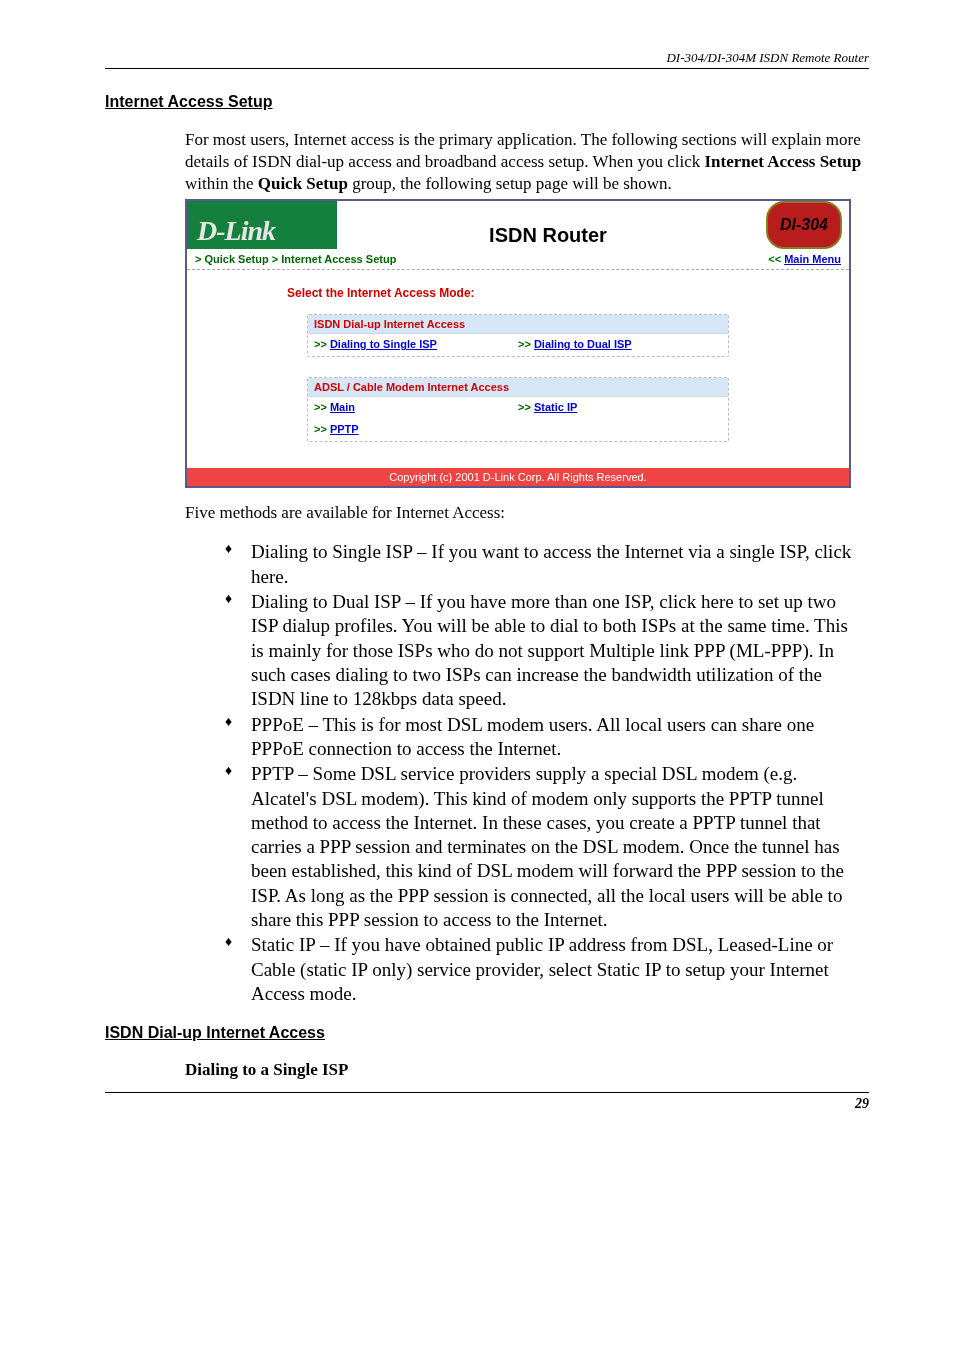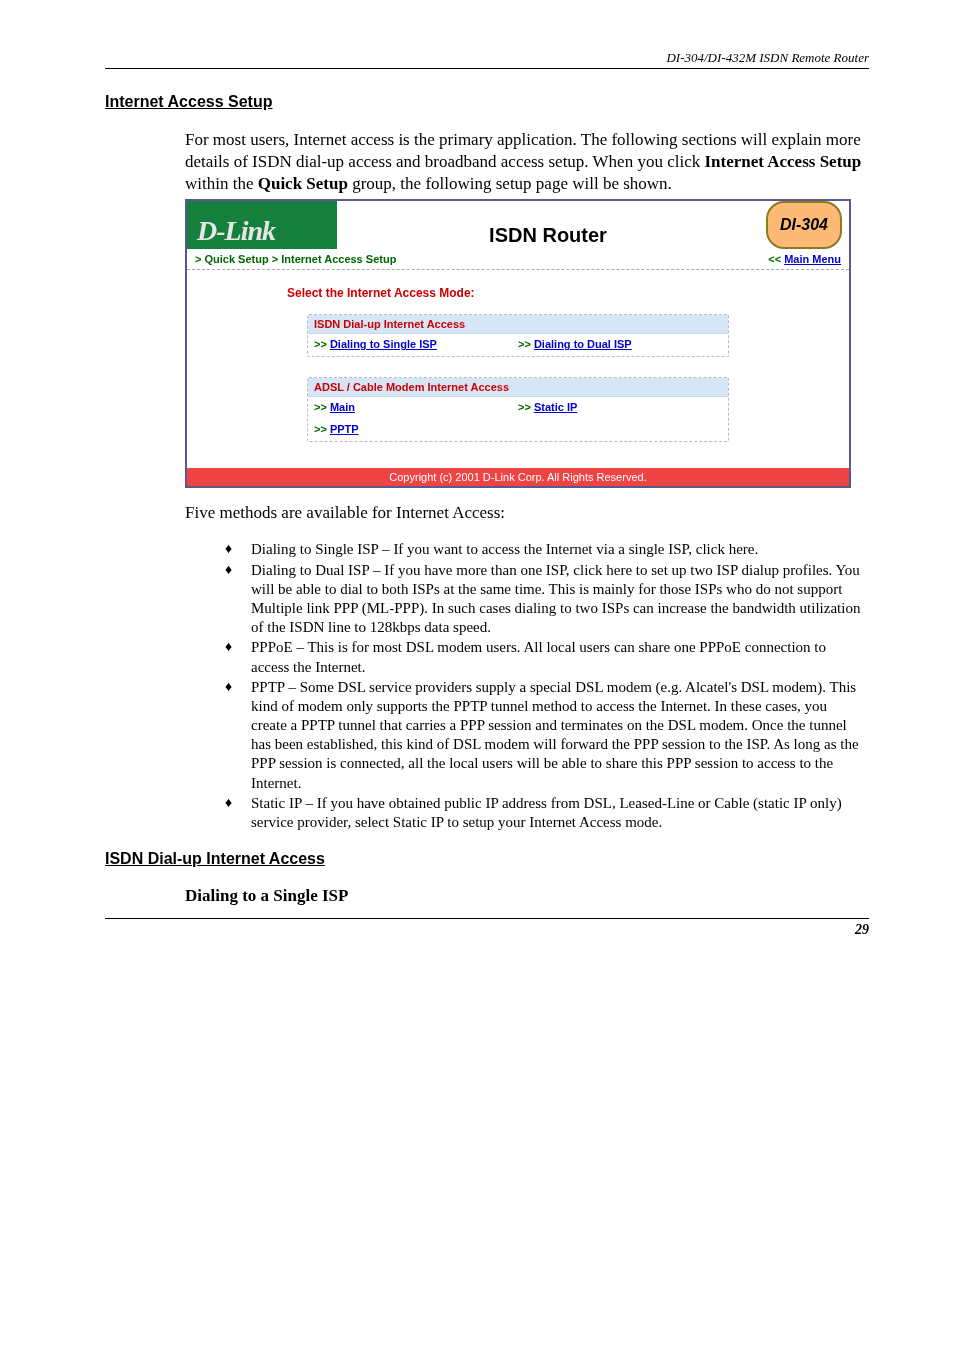--- a/index.html
+++ b/index.html
@@ -81,21 +81,21 @@
   }
   .router-top-right {
     background: #fff;
     width: 90px;
     display:flex;
     align-items:center;
     justify-content:center;
   }
   .model-badge {
     display: inline-block;
-    background: #fdba74;
+    background: #b91c1c;
     border: 2px solid #8a7a20;
     border-radius: 18px;
     color: #000;
     font-weight: bold;
     font-style: italic;
     font-size: 16px;
     padding: 13px 12px;
     font-family: Arial, sans-serif;
   }
   .router-bc {
@@ -145,21 +145,21 @@
     background: #ef4444;
     color: #fff;
     font-size: 11px;
     text-align: center;
     padding: 3px 0;
     font-family: Verdana, Arial, sans-serif;
   }
   .bullets {
     padding-left: 120px;
     margin: 16px 0 18px 0;
-    font-size: 15px;
+    font-size: 19px;
     line-height: 1.28;
     padding-right: 4px;
   }
   .bullets li {
     list-style: none;
     position: relative;
     padding-left: 26px;
     margin-bottom: 1px;
   }
   .bullets li::before {
@@ -183,21 +183,21 @@
     font-weight: bold;
     font-size: 14px;
     padding-top: 3px;
   }
 </style>
 </head>
 <body>
 
 <div class="page">
 
-  <div class="doc-header">DI-304/DI-432M ISDN Remote Router</div>
+  <div class="doc-header">DI-304/DI-304M ISDN Remote Router</div>
 
   <h3 class="section-heading">Internet Access Setup</h3>
 
   <p class="body-text">
     <span>For most users, Internet access is the primary application. The following sections will explain more details of ISDN dial-up access and broadband access setup. When you click </span><span class="bold">Internet Access Setup</span><span> within the </span><span class="bold">Quick Setup</span><span> group, the following setup page will be shown.</span>
   </p>
 
   <div class="screenshot-wrap">
     <div class="router-ui">
       <div class="router-top-wrap">

